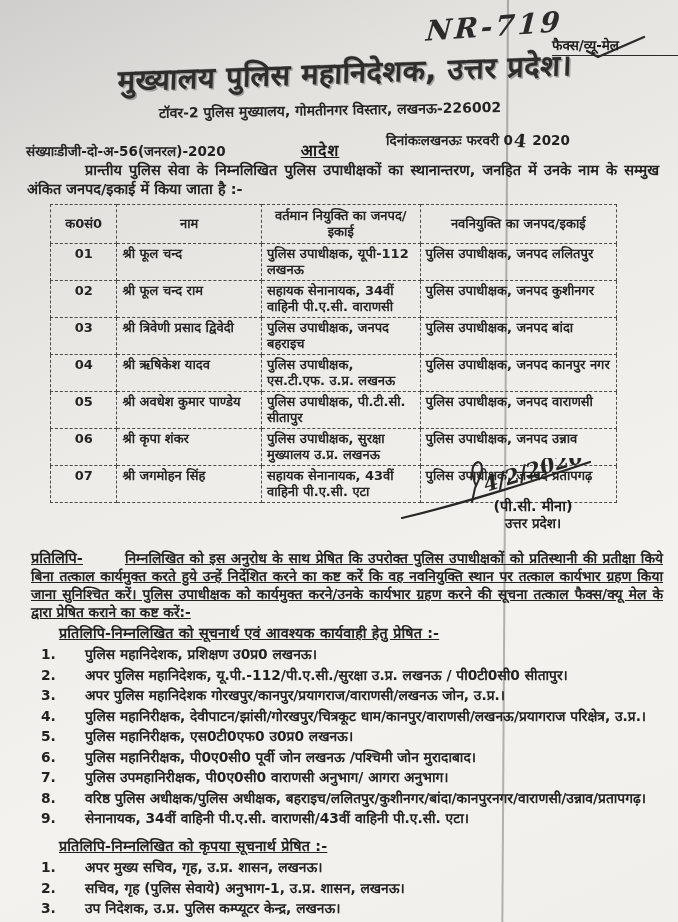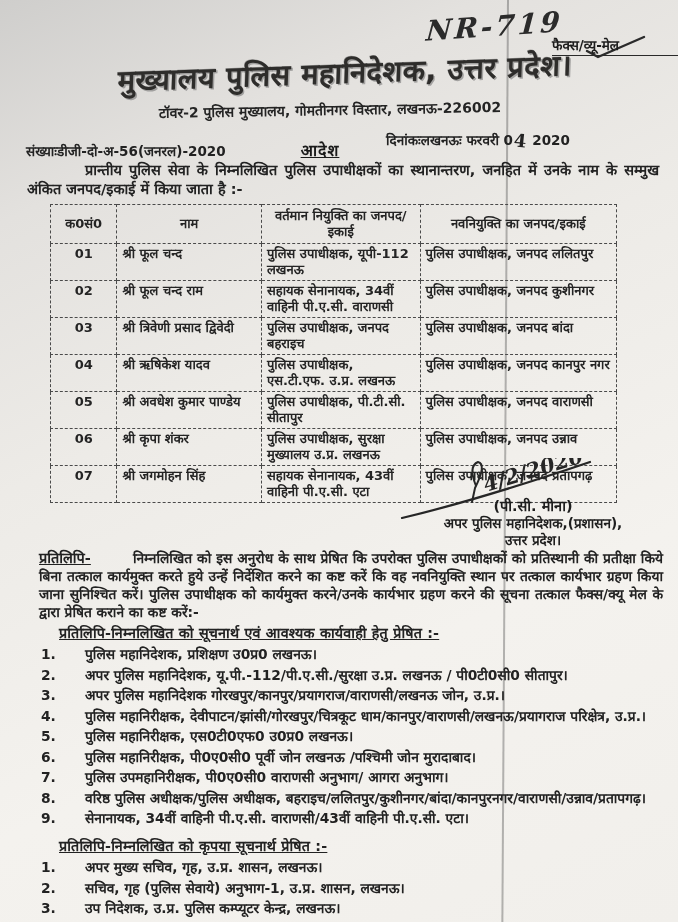--- a/index.html
+++ b/index.html
@@ -72,21 +72,21 @@
     position:absolute;top:498px;left:418px;width:230px;text-align:center;
     font-weight:bold;color:#1e1e1e;line-height:17px;
   }
   .sig-name{font-size:14.5px;}
   .sig-desg,.sig-state{font-size:13.5px;}
   
   .lower{
     position:absolute;top:549px;left:27px;width:636px;
     font-size:13.8px;font-weight:bold;color:#222;line-height:18px;
   }
-  .copy-para{margin:0 0 3px 12px;text-align:justify;}
+  .copy-para{margin:0 0 3px 4px;text-align:justify;text-decoration:underline;}
   .copy-label{text-decoration:underline;font-size:14.5px;}
   .copy-gap{display:inline-block;width:42px;}
   .list-heading{
     font-size:14.3px;text-decoration:underline;margin:3px 0 3px 0;letter-spacing:.2px;padding-left:32px;
   }
   .num-list{margin:0 0 0 14px;}
   .li-row{display:flex;margin-bottom:2.5px;}
   .li-num{width:44px;flex:0 0 44px;}
   .li-text{flex:1;padding-right:14px;}
   .list2-heading{margin-top:10px;}
@@ -175,21 +175,20 @@
   <div class="sig-scribble">
     <svg width="200" height="66" viewBox="0 0 200 66">
       <path d="M4,60 C55,48 130,25 192,4" fill="none" stroke="#262626" stroke-width="2.2" stroke-linecap="round"></path>
       <path d="M78,28 q-8,-20 2,-24 q9,2 -3,26 l-3,14" fill="none" stroke="#262626" stroke-width="2" stroke-linecap="round"></path>
       <text x="88" y="34" transform="rotate(-17 88 34)" font-family="DejaVu Serif, Liberation Serif, serif" font-style="italic" font-size="21" font-weight="bold" fill="#262626">4/2/2020</text>
     </svg>
   </div>
 
   <div class="sig-block">
     <div class="sig-name">(पी.सी. मीना)</div>
-    <div class="sig-desg">अपर पुलिस महानिदेशक,(प्रशासन),</div>
     <div class="sig-state">उत्तर प्रदेश।</div>
   </div>
 
   <div class="lower">
 
     <p class="copy-para"><span class="copy-label">प्रतिलिपि-</span><span class="copy-gap"></span><span>निम्नलिखित को इस अनुरोध के साथ प्रेषित कि उपरोक्त पुलिस उपाधीक्षकों को प्रतिस्थानी की प्रतीक्षा किये बिना तत्काल कार्यमुक्त करते हुये उन्हें निर्देशित करने का कष्ट करें कि वह नवनियुक्ति स्थान पर तत्काल कार्यभार ग्रहण किया जाना सुनिश्चित करें। पुलिस उपाधीक्षक को कार्यमुक्त करने/उनके कार्यभार ग्रहण करने की सूचना तत्काल फैक्स/क्यू मेल के द्वारा प्रेषित कराने का कष्ट करें:-</span></p>
 
     <div class="list-heading">प्रतिलिपि-निम्नलिखित को सूचनार्थ एवं आवश्यक कार्यवाही हेतु प्रेषित :-</div>
 
     <div class="num-list">

